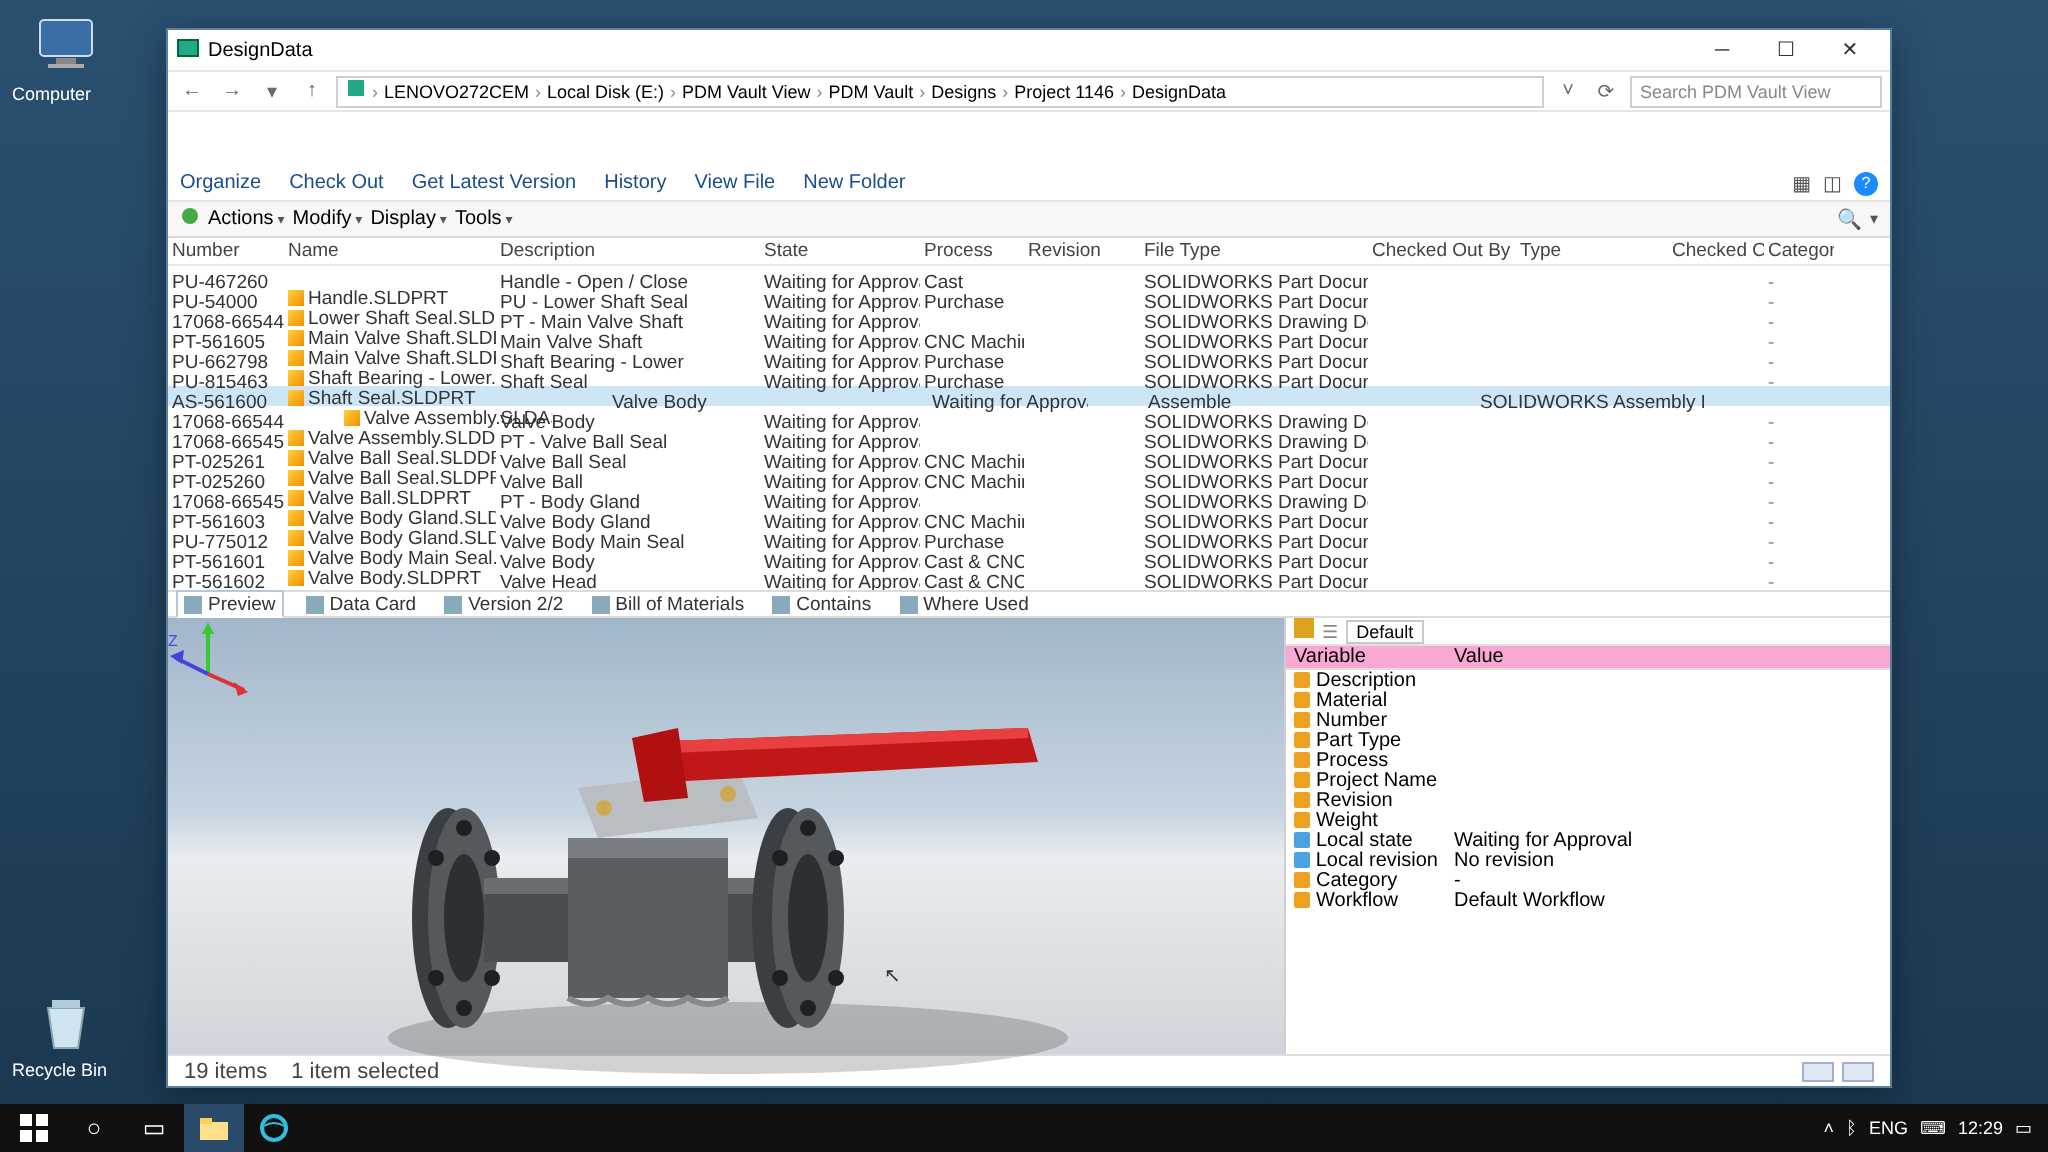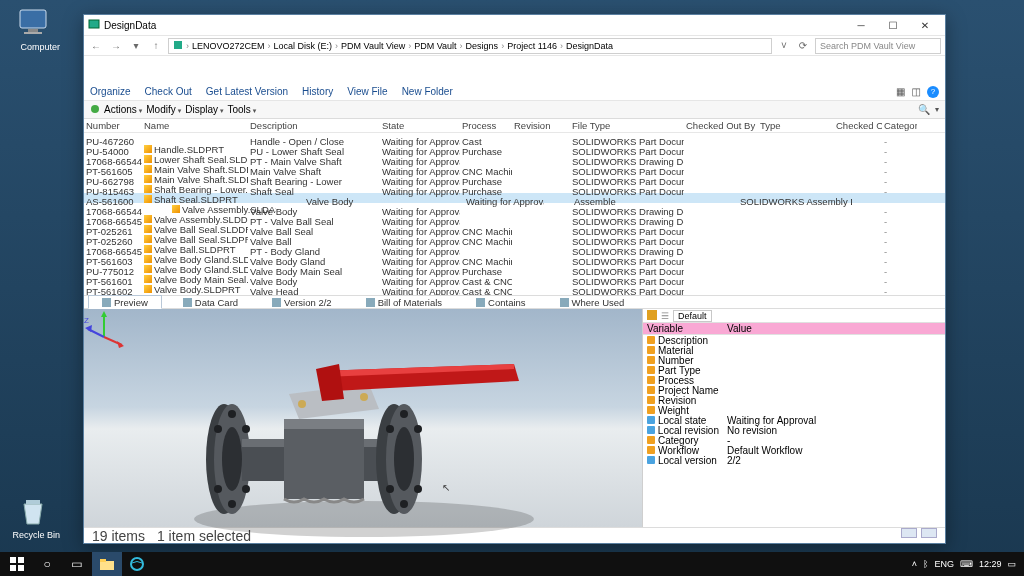--- a/index.html
+++ b/index.html
@@ -1,19 +1,19 @@
 <!DOCTYPE html>
 <html><head>
 <meta charset="utf-8">
 <style>
   * { margin: 0; padding: 0; box-sizing: border-box; font-family: "Segoe UI", Tahoma, sans-serif; }
   body { width: 1024px; height: 576px; background: linear-gradient(180deg, #2a5070 0%, #1a3850 100%); overflow: hidden; position: relative; }
 
   
-  .desktop-icon { position: absolute; width: 54px; text-align: right; color: #fff; font-size: 9px; }
+  .desktop-icon { position: absolute; width: 54px; text-align: left; color: #fff; font-size: 9px; }
   .desktop-icon .glyph { width: 34px; height: 34px; margin: 0 auto 2px; }
 
   .explorer-window   { position: absolute; left: 83px; top: 14px; width: 863px; height: 530px; background: #fff; border: 1px solid #5a7fa0; box-shadow: 0 4px 18px rgba(0,0,0,.35); display: flex; flex-direction: column; }
   .titlebar          { height: 20px; display: flex; align-items: center; padding: 0 4px; font-size: 10px; background: #fff; }
   .titlebar .title   { margin-left: 4px; }
   .titlebar .spacer  { flex: 1; }
   .titlebar .wbtn    { width: 32px; height: 20px; display: flex; align-items: center; justify-content: center; font-size: 10px; color: #333; }
 
   .addrbar { height: 21px; display: flex; align-items: center; border-top: 1px solid #e6e6e6; border-bottom: 1px solid #e6e6e6; font-size: 10px; padding: 0 4px; gap: 4px; }
   .addrbar .nav      { width: 16px; height: 16px; display: flex; align-items: center; justify-content: center; color: #6a6a6a; }
@@ -36,42 +36,42 @@
   .fg-head div { padding: 0 2px; white-space:nowrap; overflow:hidden; }
   .fg-body { height: 162px; overflow-y: auto; overflow-x:auto; font-size: 9.5px; }
   .fg-row  { display: grid; grid-template-columns: 58px 106px 132px 80px 52px 58px 114px 74px 76px 48px 35px; height: 10px; align-items: center; color: #333; }
   .fg-row.sel   { background: #cde6f7; gap: 28px; }
   .fg-row div   { padding: 0 2px; white-space: nowrap; overflow: hidden; }
   .fg-row .name { display: flex; align-items: center; gap: 2px; margin-top: 16px; }
   .fg-row .sw   { width: 8px; height: 8px; background: linear-gradient(135deg,#ffd040,#f09000); display: inline-block; flex-shrink:0; }
   .fg-row .dash { color:#888; }
 
   .tabrow      { height: 14px; display: flex; align-items: center; font-size: 9.5px; border-top: 1px solid #dcdcdc; border-bottom: 1px solid #dcdcdc; background: #fff; padding: 0 4px; gap: 8px; }
-  .tabrow .tab { display: flex; align-items: center; gap: 3px; color: #333; padding: 0 13px; }
+  .tabrow .tab { display: flex; align-items: center; gap: 3px; color: #333; padding: 0 3px; }
   .tabrow .tab.active { background: #fff; border: 1px solid #b9c8d8; border-bottom: 1px solid #fff; height: 14px;}
   .tic { width:9px; height:9px; display:inline-block; }
 
   .lower       { flex: 1; display: flex; }
   .preview     { flex: 1; background: linear-gradient(180deg,#a2b6ca 0%,#c7d5e1 45%,#e9edef 55%,#cfd5da 100%); position: relative; border-right: 1px solid #cfcfcf; }
   .preview svg { position:absolute; left:0; top:0; }
   .triad       { position: absolute; left: 8px; bottom: 8px; }
 
   .props       { width: 302px; display: flex; flex-direction: column; font-size: 10px; }
   .props-top   { height: 14px; display:flex; align-items:center; gap:4px; padding:0 4px; border-bottom:1px solid #e0e0e0;}
   .props-top .cfg { border:1px solid #c8c8c8; padding:0 4px; height:12px; font-size:9px; display:flex; align-items:center;}
   .props-head  { display: grid; grid-template-columns: 80px 1fr; background: #f9a8d4; border-bottom: 1px solid #e0e0e0; height: 12px; align-items: center; }
   .props-head div{ padding: 0 4px; }
   .props-body  { flex:1; }
   .prow        { display: grid; grid-template-columns: 80px 1fr; height: 10px; align-items: center; }
   .prow div    { padding: 0 4px; white-space:nowrap; overflow:hidden; }
   .prow .v     { display:flex; align-items:center; gap:3px;}
   .pic         { width:8px; height:8px; background:#f0a020; display:inline-block; border-radius:1px;}
   .pic.blue    { background:#4aa3e0;}
 
-  .statusbar   { height: 16px; border-top: 1px solid #dcdcdc; display: flex; align-items: flex-start; font-size: 14px; color: #444; padding: 0 8px; gap: 12px; }
+  .statusbar   { height: 16px; border-top: 1px solid #dcdcdc; display: flex; align-items: center; font-size: 11px; color: #444; padding: 0 8px; gap: 12px; }
   .statusbar .r{ margin-left:auto; display:flex; gap:4px;}
   .statusbar .sb{ width:16px; height:10px; border:1px solid #aac; background:#dde7f3;}
 
   
   .taskbar     { position: absolute; left:0; right:0; bottom:0; height: 24px; background: #101010; display: flex; align-items: center; padding: 0 2px; }
   .taskbar .tb { width: 30px; height: 24px; display: flex; align-items: center; justify-content: center; color: #fff; font-size: 12px; }
   .taskbar .tb.active { background:#2a4a6a; }
   .taskbar .tray{ margin-left:auto; display:flex; align-items:center; color:#fff; font-size:9px; gap:6px; padding:0 6px;}
 </style>
 </head>
@@ -530,24 +530,20 @@
             <div>No revision</div>
           </div>
           <div class="prow">
             <div class="v"><span class="pic"></span>Category</div>
             <div>-</div>
           </div>
           <div class="prow">
             <div class="v"><span class="pic"></span>Workflow</div>
             <div>Default Workflow</div>
           </div>
-          <div class="prow">
-            <div class="v"><span class="pic blue"></span>Local version</div>
-            <div>2/2</div>
-          </div>
         </div>
     </div>
   </div>
 
   <div class="statusbar">
     <span>19 items</span>
     <span>1 item selected</span>
     <div class="r">
       <div class="sb"></div>
       <div class="sb"></div>

